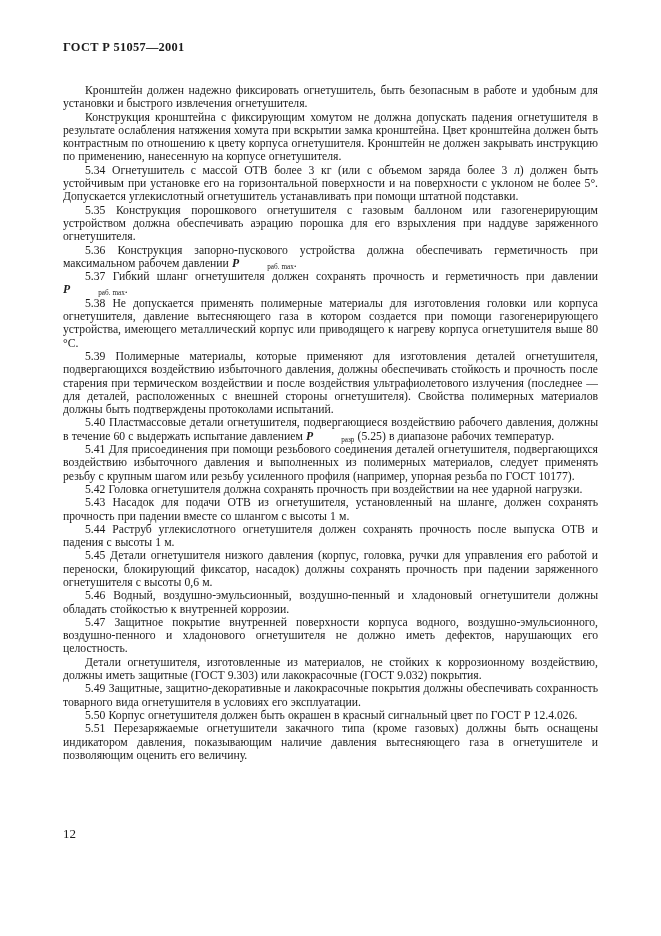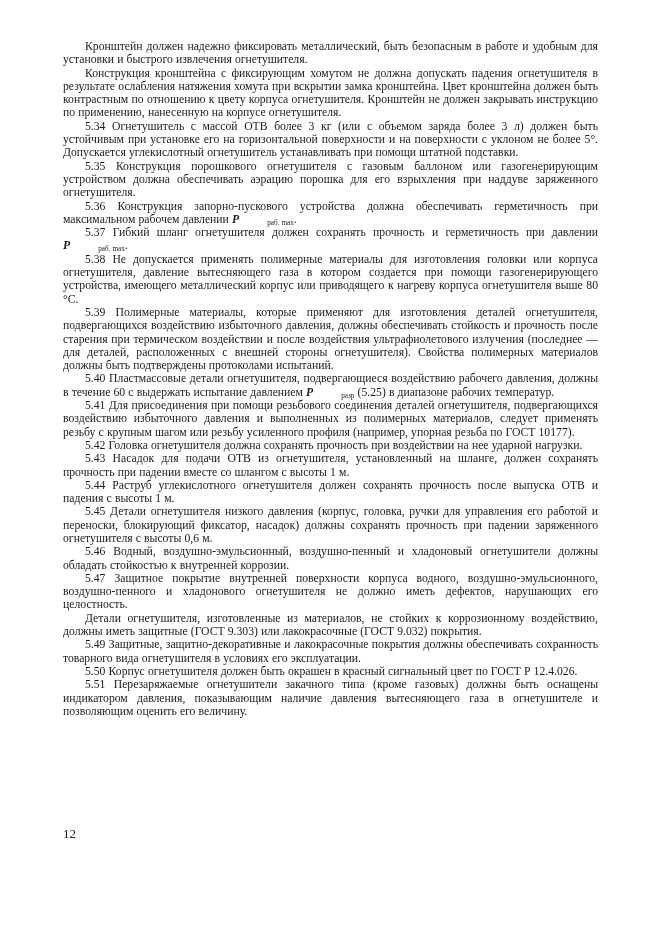--- a/index.html
+++ b/index.html
@@ -47,23 +47,24 @@
     position: absolute;
     left: 63px;
     top: 826px;
     font-size: 13px;
   }
 </style>
 </head>
 <body>
 
 <div class="page">
+  <div class="doc-header">ГОСТ Р 51057—2001</div>
 
   <div class="doc-body">
-      <p>Кронштейн должен надежно фиксировать металлический, быть безопасным в работе и удобным для установки и быстрого извлечения огнетушителя.</p>
+      <p>Кронштейн должен надежно фиксировать огнетушитель, быть безопасным в работе и удобным для установки и быстрого извлечения огнетушителя.</p>
       <p>Конструкция кронштейна с фиксирующим хомутом не должна допускать падения огнетушителя в результате ослабления натяжения хомута при вскрытии замка кронштейна. Цвет кронштейна должен быть контрастным по отношению к цвету корпуса огнетушителя. Кронштейн не должен закрывать инструкцию по применению, нанесенную на корпусе огнетушителя.</p>
       <p>5.34 Огнетушитель с массой ОТВ более 3 кг (или с объемом заряда более 3 л) должен быть устойчивым при установке его на горизонтальной поверхности и на поверхности с уклоном не более 5°. Допускается углекислотный огнетушитель устанавливать при помощи штатной подставки.</p>
       <p>5.35 Конструкция порошкового огнетушителя с газовым баллоном или газогенерирующим устройством должна обеспечивать аэрацию порошка для его взрыхления при наддуве заряженного огнетушителя.</p>
       <p>5.36 Конструкция запорно-пускового устройства должна обеспечивать герметичность при максимальном рабочем давлении <span><span class="formula-base">P</span><sub class="formula-sub">раб. max</sub></span>.</p>
       <p>5.37 Гибкий шланг огнетушителя должен сохранять прочность и герметичность при давлении <span><span class="formula-base">P</span><sub class="formula-sub">раб. max</sub></span>.</p>
       <p>5.38 Не допускается применять полимерные материалы для изготовления головки или корпуса огнетушителя, давление вытесняющего газа в котором создается при помощи газогенерирующего устройства, имеющего металлический корпус или приводящего к нагреву корпуса огнетушителя выше 80 °С.</p>
       <p>5.39 Полимерные материалы, которые применяют для изготовления деталей огнетушителя, подвергающихся воздействию избыточного давления, должны обеспечивать стойкость и прочность после старения при термическом воздействии и после воздействия ультрафиолетового излучения (последнее — для деталей, расположенных с внешней стороны огнетушителя). Свойства полимерных материалов должны быть подтверждены протоколами испытаний.</p>
       <p>5.40 Пластмассовые детали огнетушителя, подвергающиеся воздействию рабочего давления, должны в течение 60 с выдержать испытание давлением <span><span class="formula-base">P</span><sub class="formula-sub">разр</sub></span> (5.25) в диапазоне рабочих температур.</p>
       <p>5.41 Для присоединения при помощи резьбового соединения деталей огнетушителя, подвергающихся воздействию избыточного давления и выполненных из полимерных материалов, следует применять резьбу с крупным шагом или резьбу усиленного профиля (например, упорная резьба по ГОСТ 10177).</p>
       <p>5.42 Головка огнетушителя должна сохранять прочность при воздействии на нее ударной нагрузки.</p>

